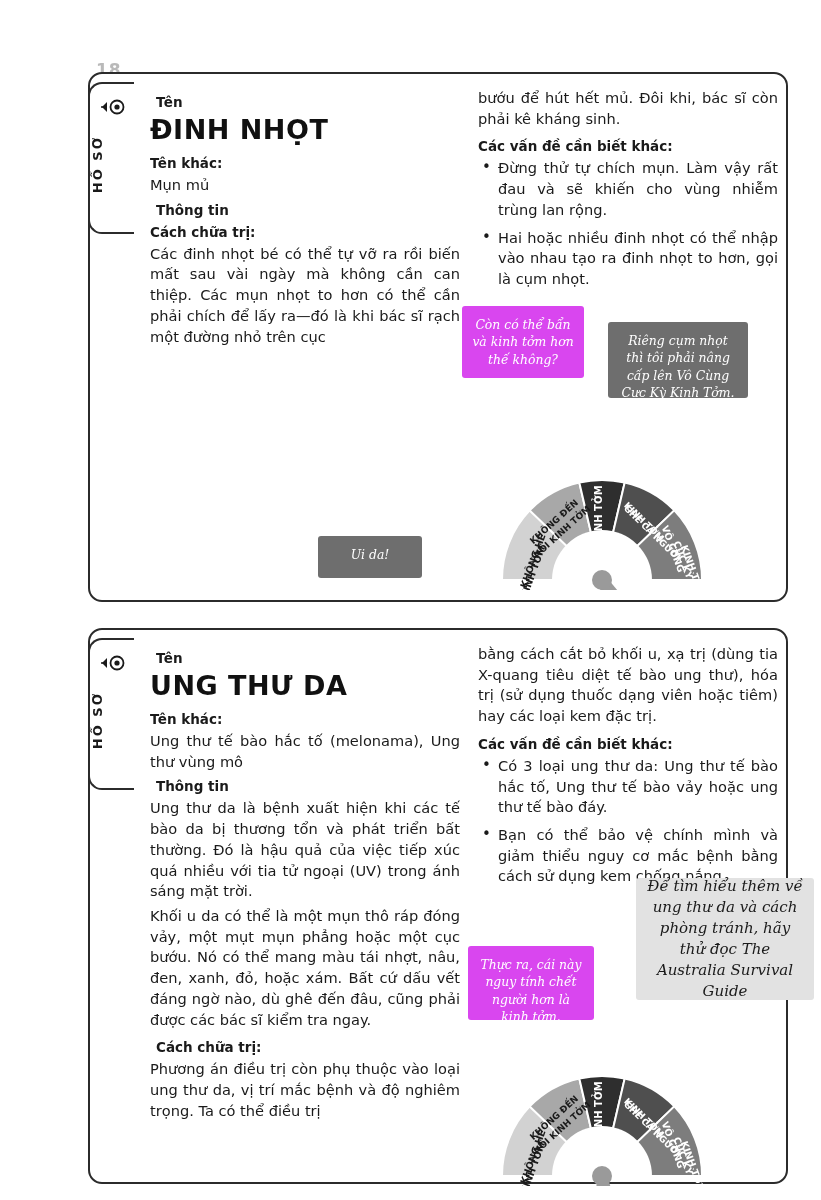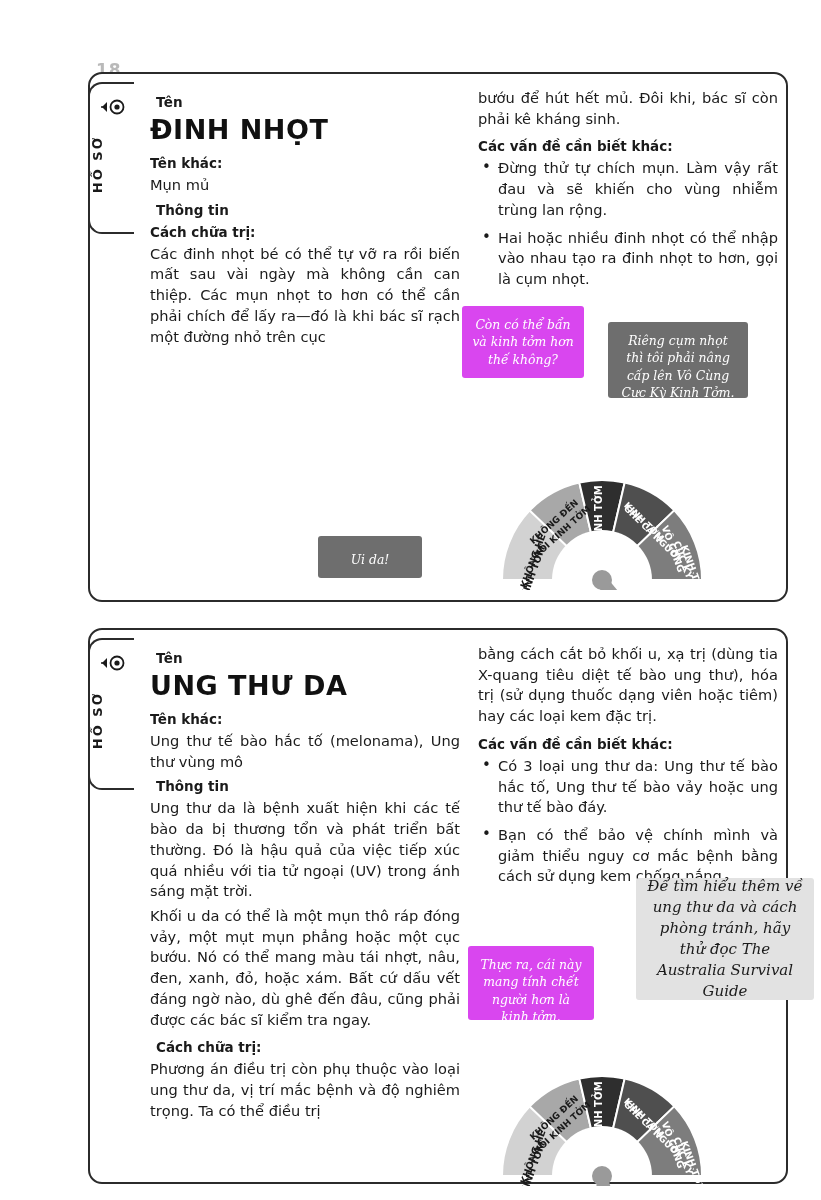--- a/index.html
+++ b/index.html
@@ -201,21 +201,21 @@
       </svg>
     </div>
 
     <div class="bubble dark" style="left:518px; top:248px; width:140px; height:76px;">
       <span>Riêng cụm nhọt thì tôi phải nâng cấp lên Vô Cùng Cực Kỳ Kinh Tởm.</span>
       <svg class="tail" style="left:12px; top:96px;" width="30" height="34" viewBox="0 0 30 34">
         <polygon points="0,0 26,0 2,32" fill="#6e6e6e"></polygon>
       </svg>
     </div>
 
-    <div class="bubble dark" style="left:228px; top:462px; width:104px; height:42px; display:flex; align-items:flex-end; justify-content:center;">
+    <div class="bubble dark" style="left:228px; top:462px; width:104px; height:42px; display:flex; align-items:flex-start; justify-content:center;">
       <span>Ui da!</span>
       <svg class="tail" style="left:-34px; top:-18px;" width="40" height="34" viewBox="0 0 40 34">
         <polygon points="40,34 40,6 0,0" fill="#6e6e6e"></polygon>
       </svg>
     </div>
 
     <div class="gauge" style="left:400px; top:388px;">
       <svg width="224" height="128" viewBox="0 0 224 128">
 
         <path d="M12 118 A100 100 0 0 1 39.7 48.4 L112 118 Z" fill="#d2d2d2" stroke="#fff" stroke-width="2"></path>
@@ -270,21 +270,21 @@
     <div class="col col-right">
       <div class="body">bằng cách cắt bỏ khối u, xạ trị (dùng tia X-quang tiêu diệt tế bào ung thư), hóa trị (sử dụng thuốc dạng viên hoặc tiêm) hay các loại kem đặc trị.</div>
       <div class="kicker">Các vấn đề cần biết khác:</div>
       <ul class="bullets">
         <li>Có 3 loại ung thư da: Ung thư tế bào hắc tố, Ung thư tế bào vảy hoặc ung thư tế bào đáy.</li>
         <li>Bạn có thể bảo vệ chính mình và giảm thiểu nguy cơ mắc bệnh bằng cách sử dụng kem chống nắng.</li>
       </ul>
     </div>
 
     <div class="bubble" style="left:378px; top:316px; width:126px; height:74px;">
-      <span>Thực ra, cái này mang tính chết người hơn là kinh tởm.</span>
+      <span>Thực ra, cái này nguy tính chết người hơn là kinh tởm.</span>
       <svg class="tail" style="left:122px; top:30px;" width="26" height="34" viewBox="0 0 26 34">
         <polygon points="0,0 0,24 24,30" fill="#9d9d9d"></polygon>
       </svg>
     </div>
 
     <div class="bubble" style="left:546px; top:248px; width:178px; height:122px; background:#e2e2e2; color:#1a1a1a; font-size:15px; display:flex; align-items:center; justify-content:center; text-align:center;">
       <span>Để tìm hiểu thêm về ung thư da và cách phòng tránh, hãy thử đọc The Australia Survival Guide</span>
     </div>
 
     <div class="gauge" style="left:400px; top:428px;">

